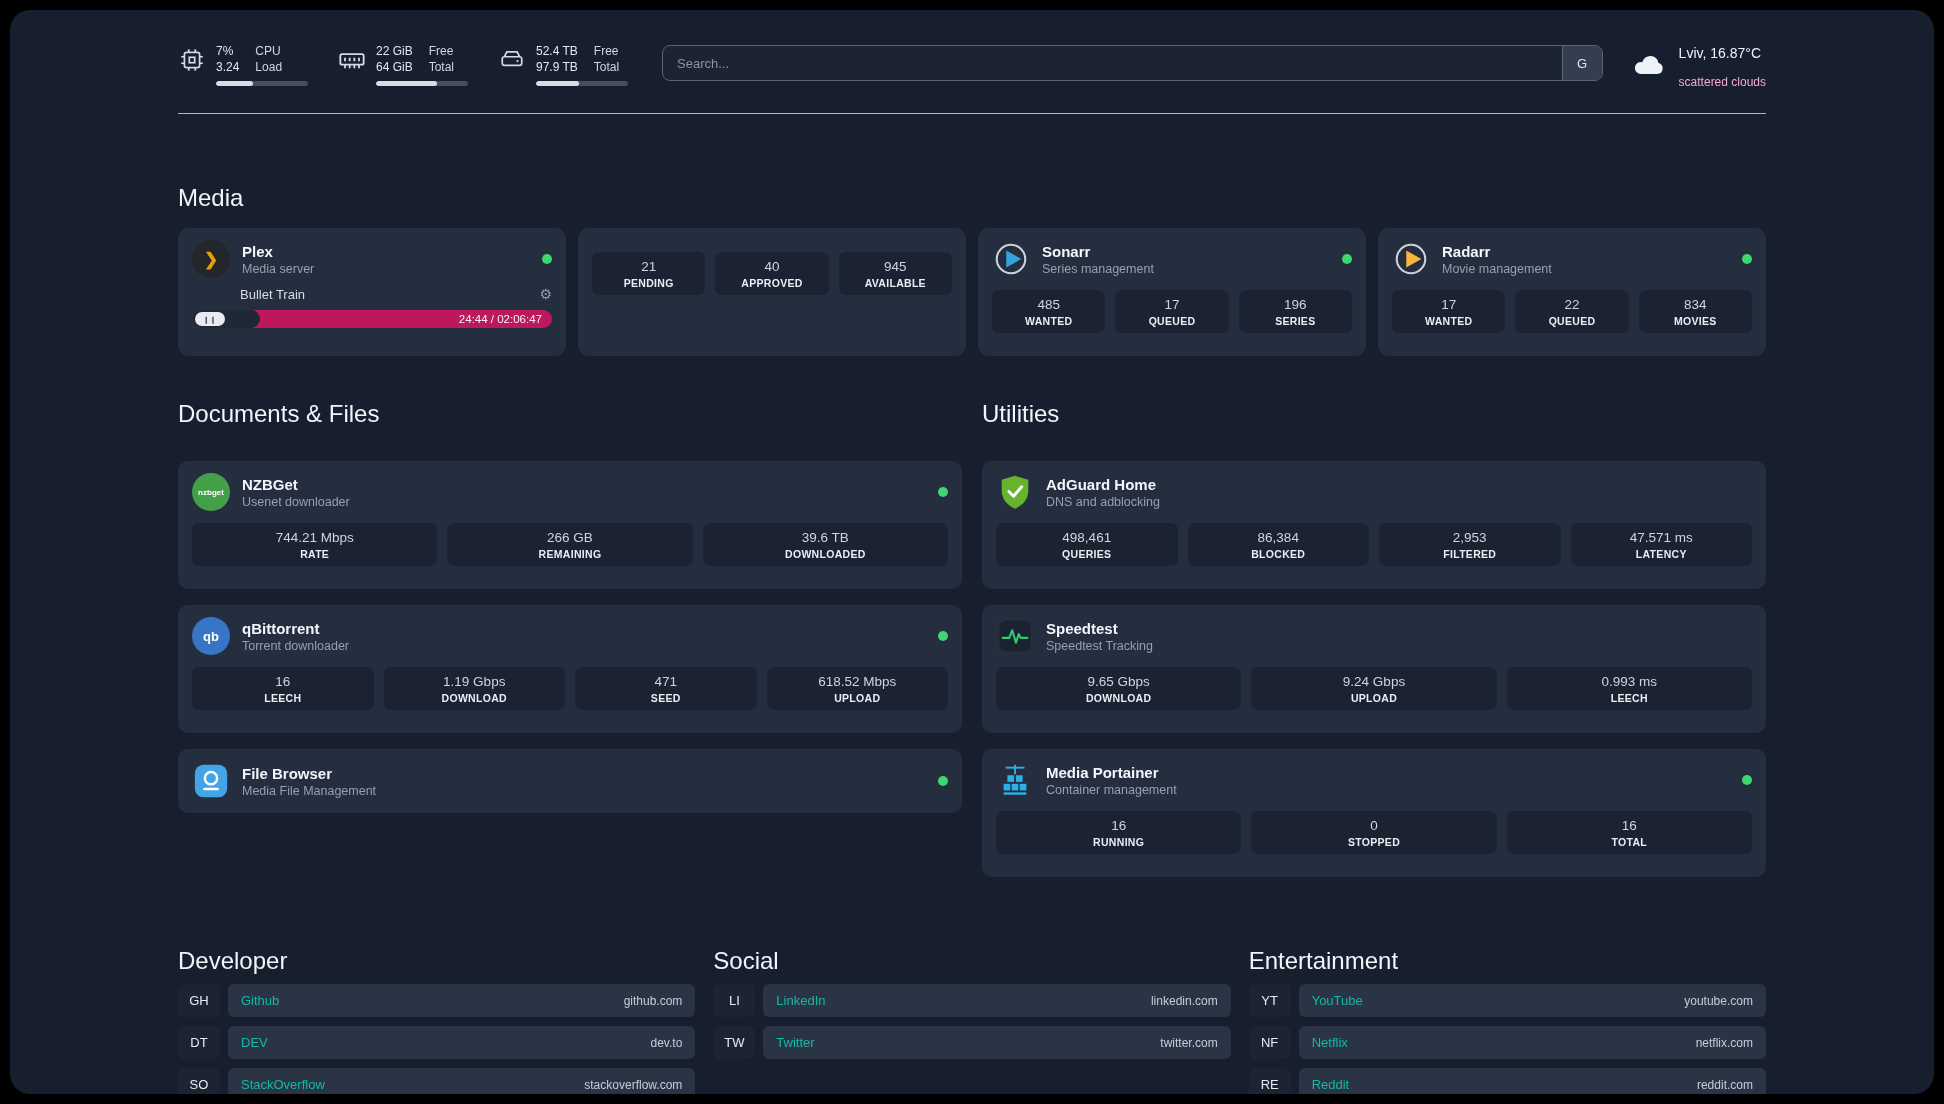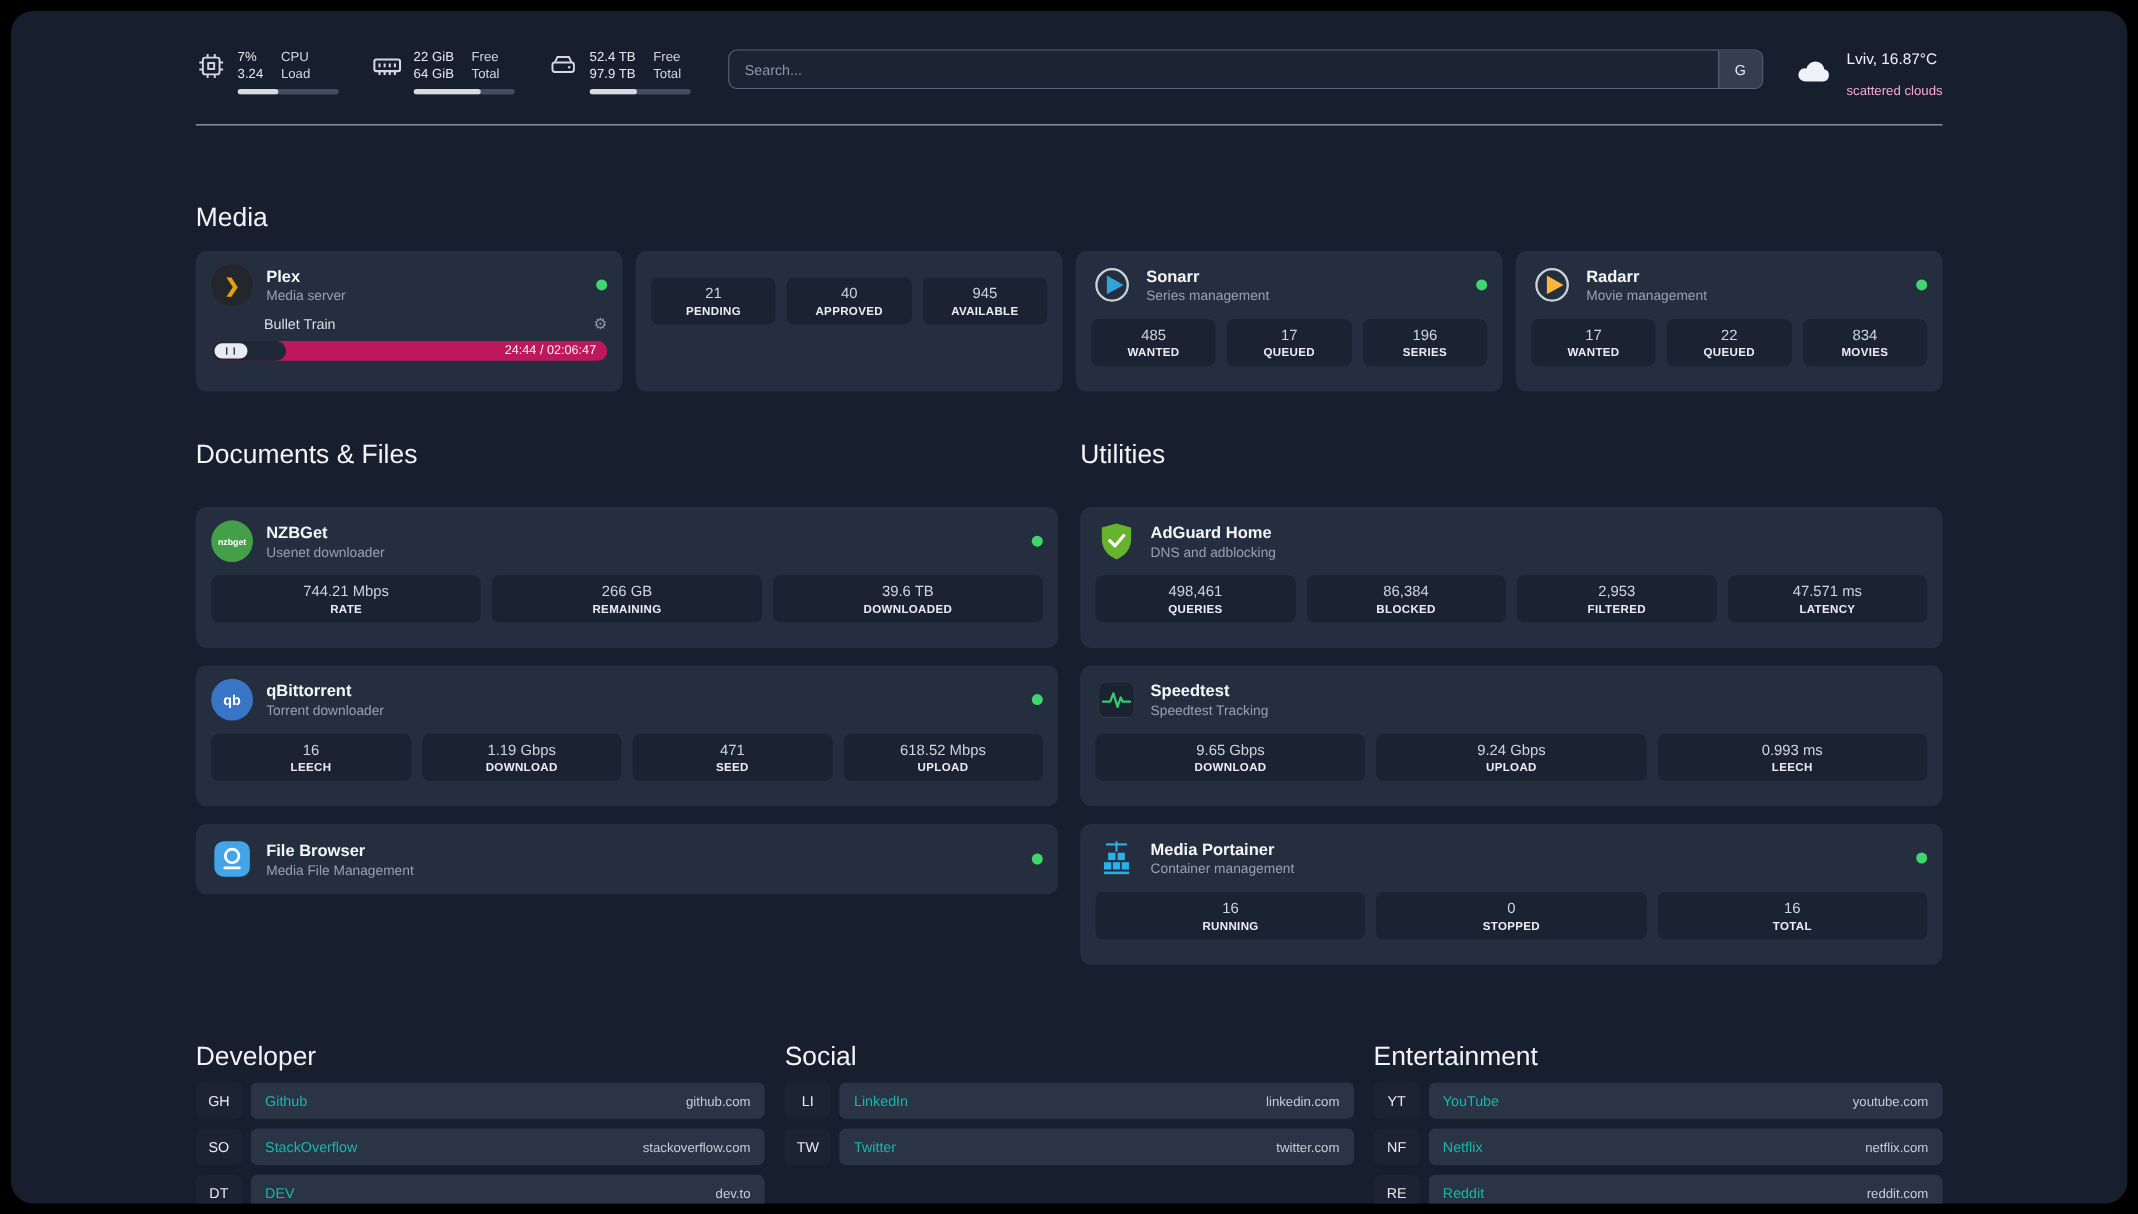--- a/index.html
+++ b/index.html
@@ -474,33 +474,33 @@
     <div class="bm-col">
       <h2 class="section-heading">Developer</h2>
       <div class="bm-row">
         <span class="bm-abbr">GH</span>
         <div class="bm-pill">
           <span class="bm-name">Github</span>
           <span class="bm-url">github.com</span>
         </div>
       </div>
       <div class="bm-row">
+        <span class="bm-abbr">DT</span>
+        <div class="bm-pill">
+          <span class="bm-name">DEV</span>
+          <span class="bm-url">dev.to</span>
+        </div>
+      </div>
+      <div class="bm-row">
         <span class="bm-abbr">SO</span>
         <div class="bm-pill">
           <span class="bm-name">StackOverflow</span>
           <span class="bm-url">stackoverflow.com</span>
         </div>
       </div>
-      <div class="bm-row">
-        <span class="bm-abbr">DT</span>
-        <div class="bm-pill">
-          <span class="bm-name">DEV</span>
-          <span class="bm-url">dev.to</span>
-        </div>
-      </div>
     </div>
 
     <div class="bm-col">
       <h2 class="section-heading">Social</h2>
       <div class="bm-row">
         <span class="bm-abbr">LI</span>
         <div class="bm-pill">
           <span class="bm-name">LinkedIn</span>
           <span class="bm-url">linkedin.com</span>
         </div>

